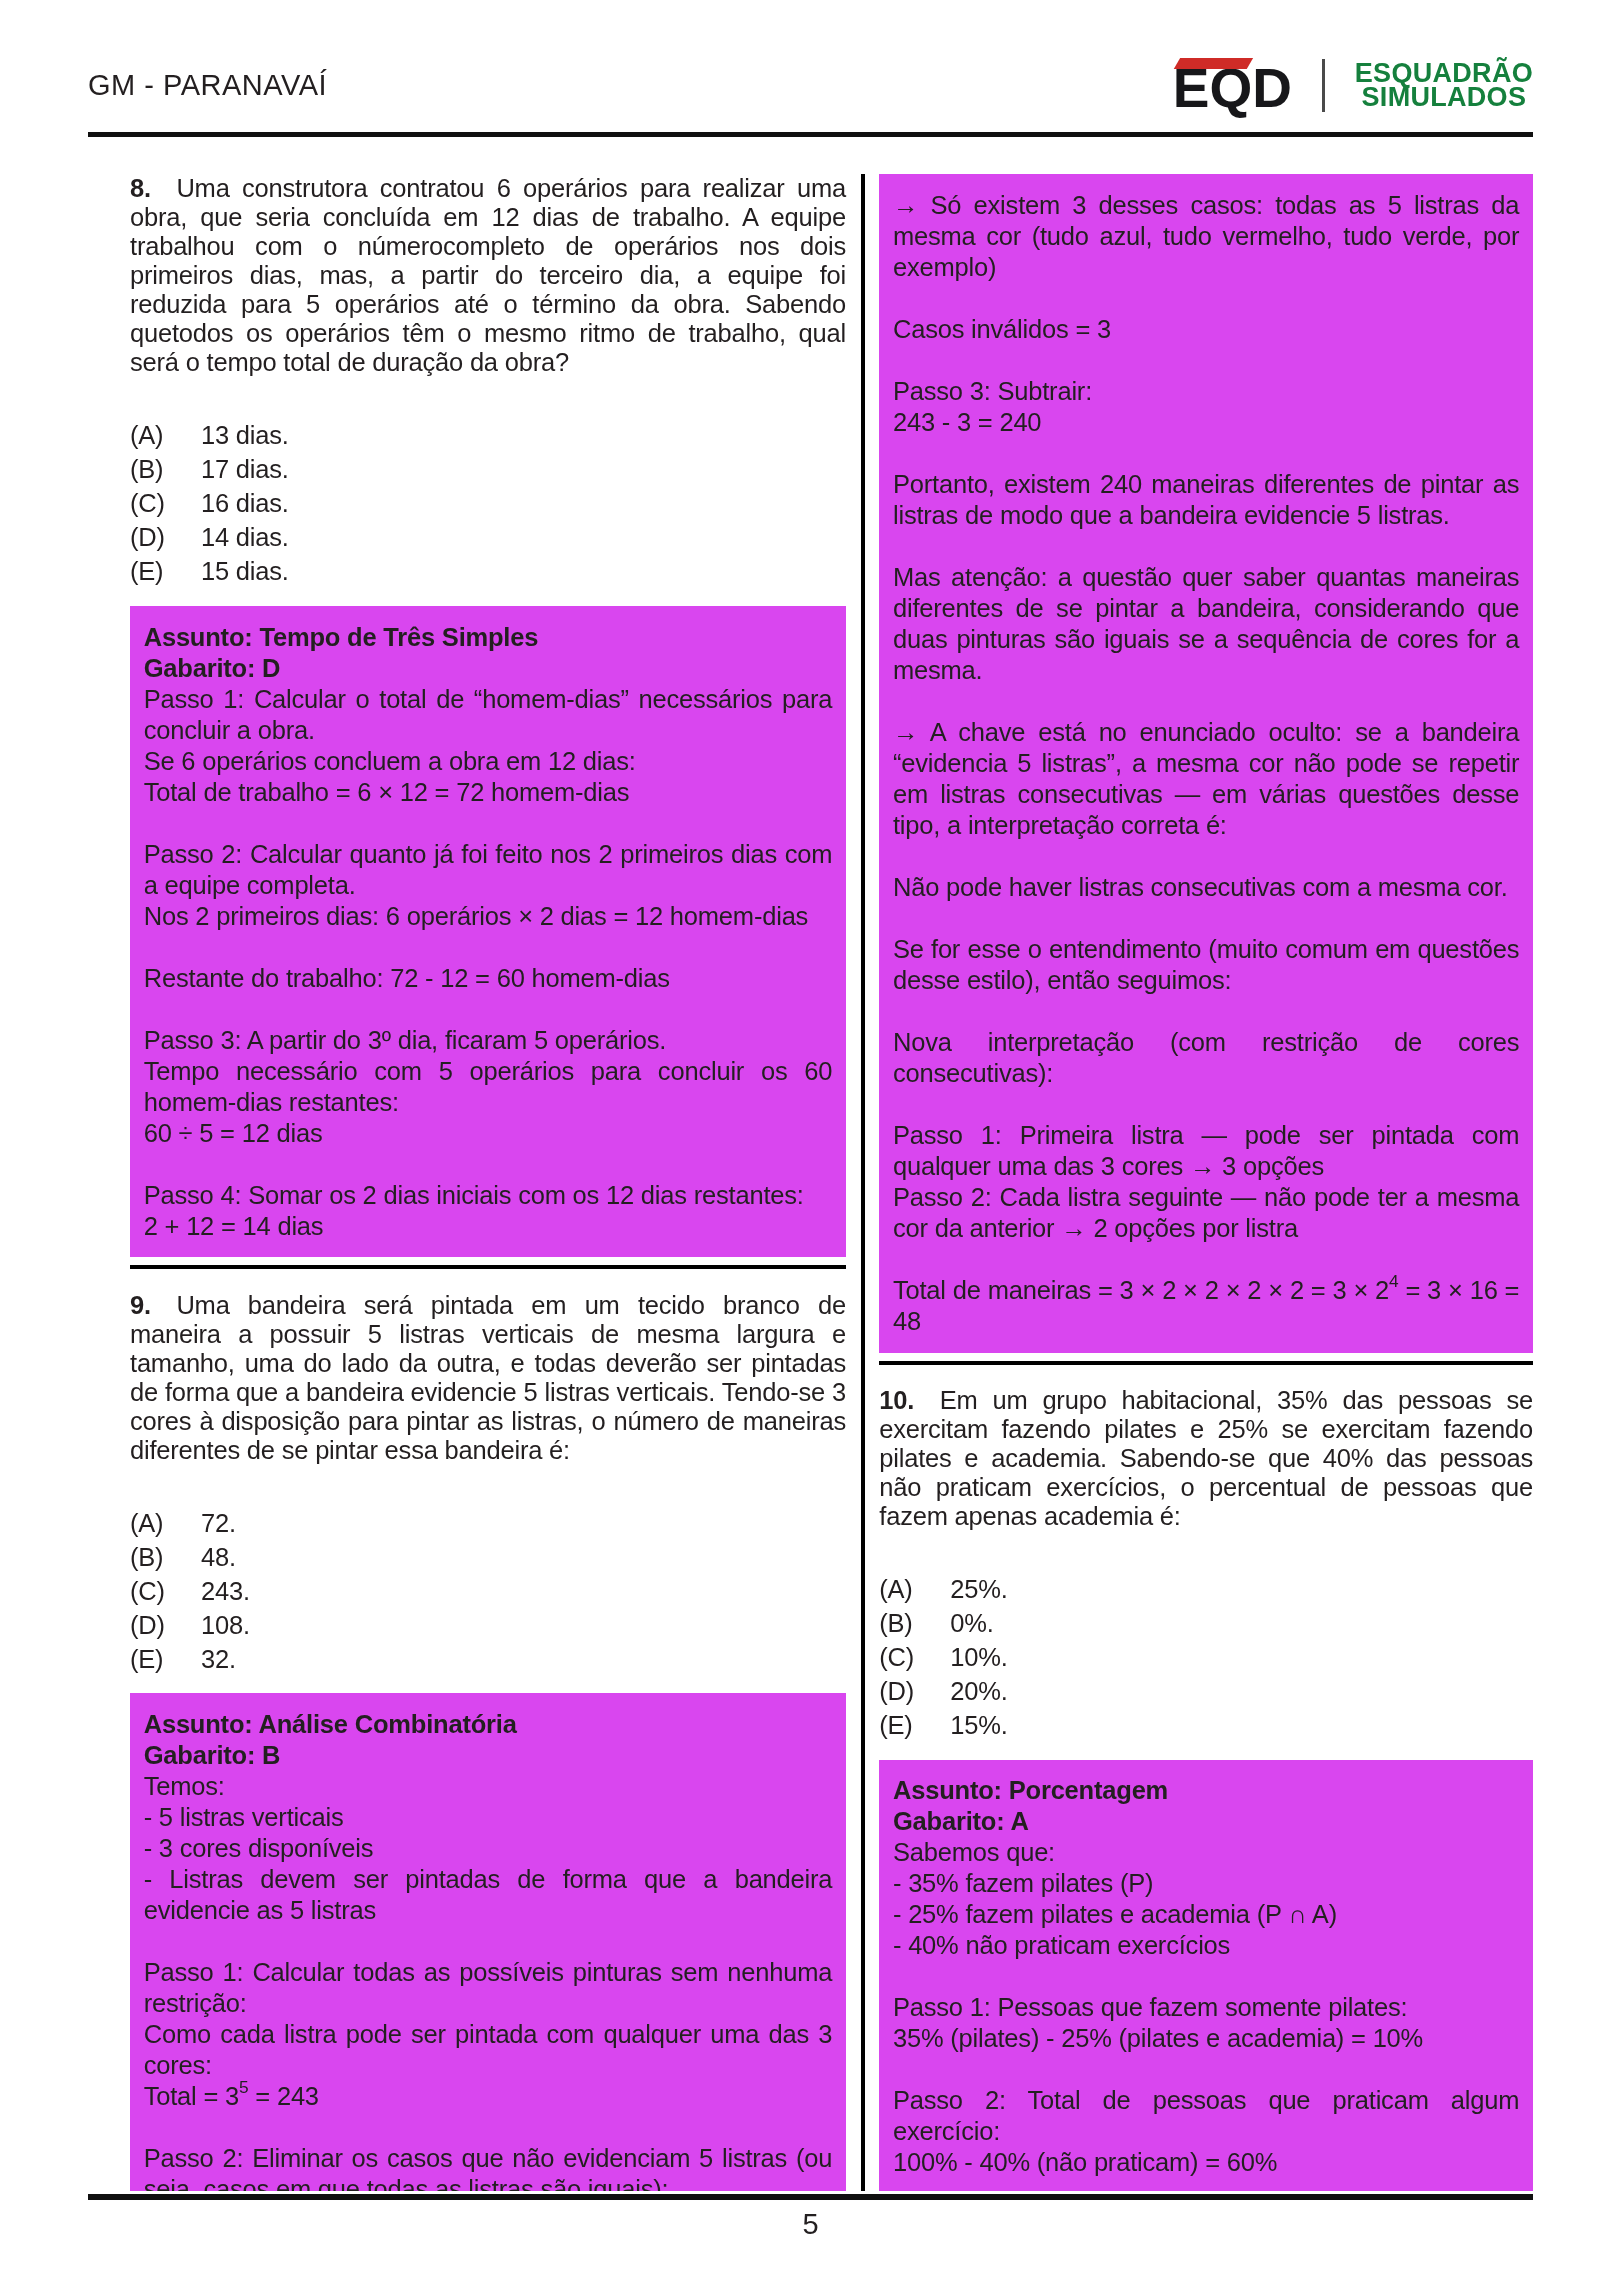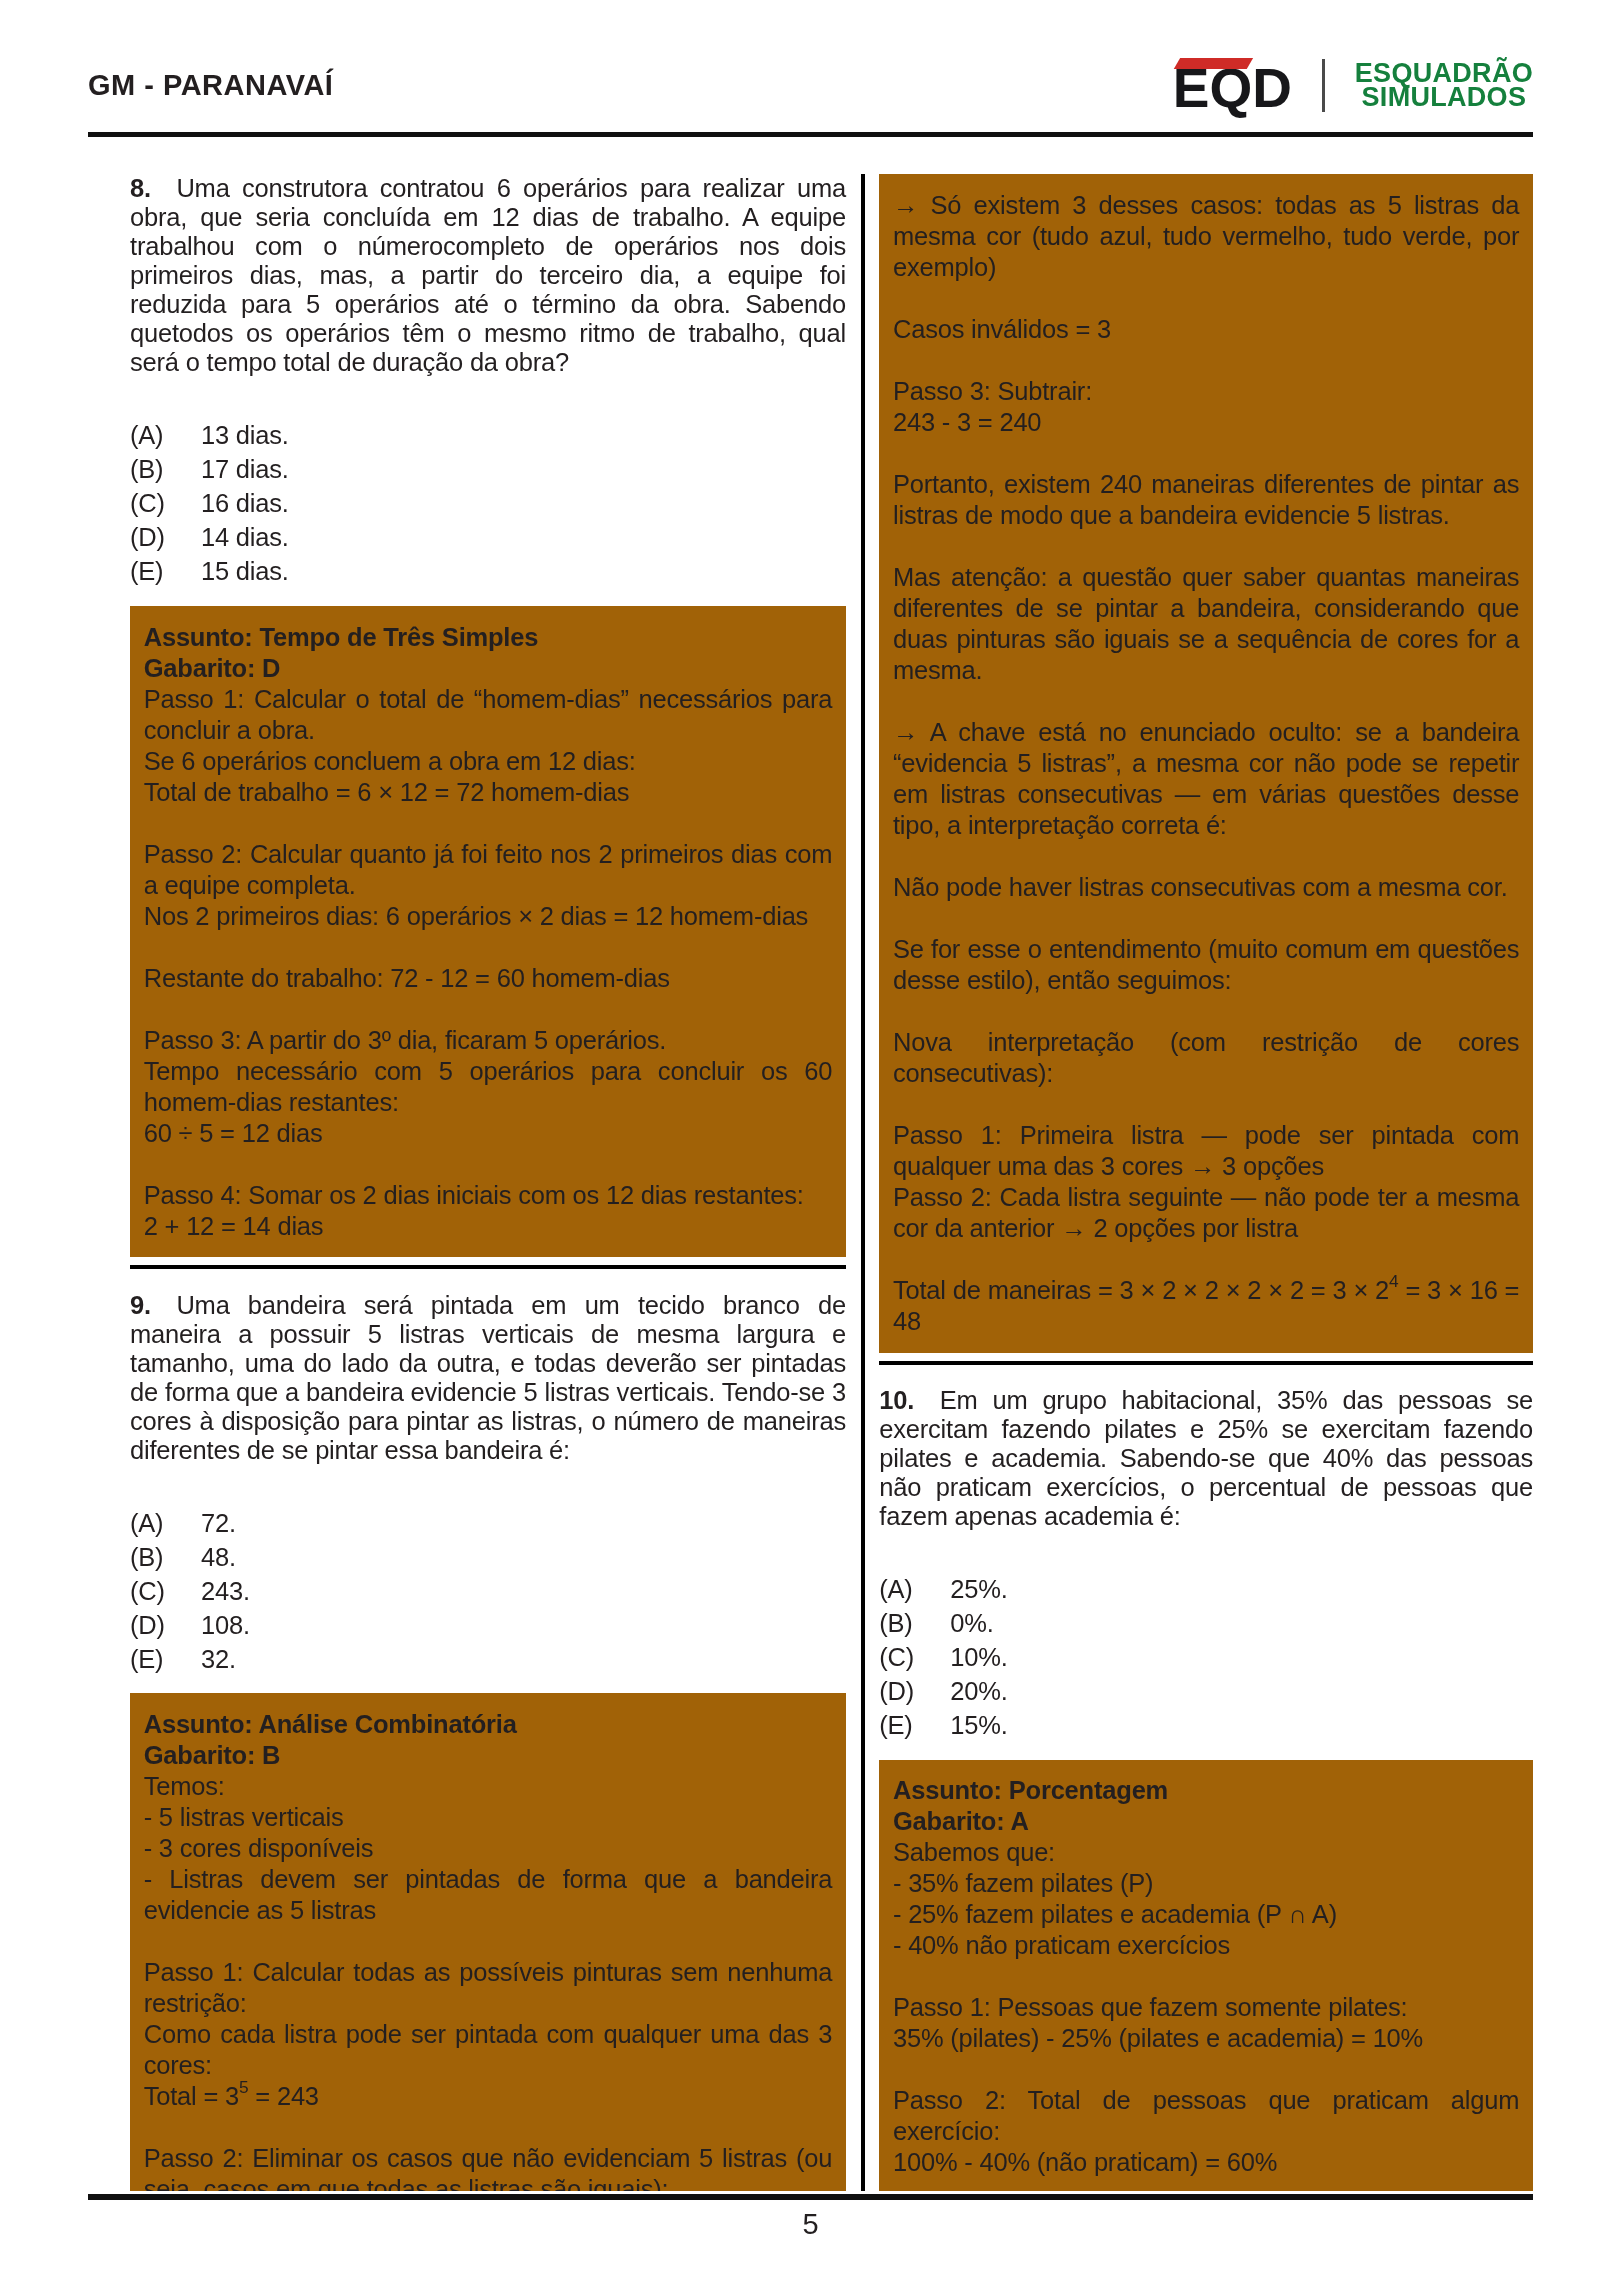--- a/index.html
+++ b/index.html
@@ -6,21 +6,21 @@
   body{
     width:1621px;height:2293px;overflow:hidden;background:#ffffff;
     font-family:"Liberation Sans","DejaVu Sans",sans-serif;
     color:#231f20;position:relative;
   }
   .page{padding:0 88px;box-sizing:border-box;}
 
   
   .hdr{display:flex;justify-content:space-between;align-items:center;
        padding-top:55px;padding-bottom:15.7px;}
-  .hdr-title{font-size:29px;font-weight:bold;letter-spacing:0.5px;}
+  .hdr-title{font-size:29px;font-weight:normal;letter-spacing:0.5px;}
   .logo{display:flex;align-items:center;gap:30px;}
   .eqd-mark{position:relative;line-height:1;padding-top:5.9px;}
   .eqd-red{position:absolute;top:2.9px;left:3.9px;width:73px;height:10.8px;
            background:#cf2b27;transform:skewX(-30deg);}
   .eqd-text{font-size:55px;font-weight:900;color:#17171a;letter-spacing:0;
             display:inline-block;}
   .logo-sep{width:2.9px;height:53px;background:#4a4a4a;}
   .logo-lines{font-size:27px;font-weight:bold;line-height:24.5px;
               color:#15803d;letter-spacing:0.3px;text-align:center;}
   .hdr-rule{height:5.9px;background:#101010;}
@@ -34,21 +34,21 @@
   
   .question{font-size:25.5px;line-height:29px;text-align:justify;
             letter-spacing:-0.2px;margin:0 0 41px 0;}
   .q-num{font-weight:bold;}
   .q-tab{display:inline-block;width:25.5px;}
   .options{margin:0 0 17.6px 0;}
   .opt{display:flex;font-size:25.5px;line-height:34px;letter-spacing:-0.2px;}
   .opt-letter{width:71px;flex:none;}
 
   
-  .solbox{background:#a16207;padding:15.7px 13.7px;font-size:25.5px;letter-spacing:-0.2px;}
+  .solbox{background:#d946ef;padding:15.7px 13.7px;font-size:25.5px;letter-spacing:-0.2px;}
   .sline{line-height:31px;min-height:31px;text-align:justify;}
   .sline.bold{font-weight:bold;}
   .sline sup{font-size:68%;line-height:0;vertical-align:super;position:relative;top:-2.9px;}
 
   .sep{height:3.9px;background:#000;margin:7.8px 0 21.6px 0;}
 
   
   .footer{position:absolute;left:88px;right:88px;top:2194px;}
   .ftr-line{height:5.9px;background:#101010;}
   .pagenum{text-align:center;font-size:29px;margin-top:7.8px;}

